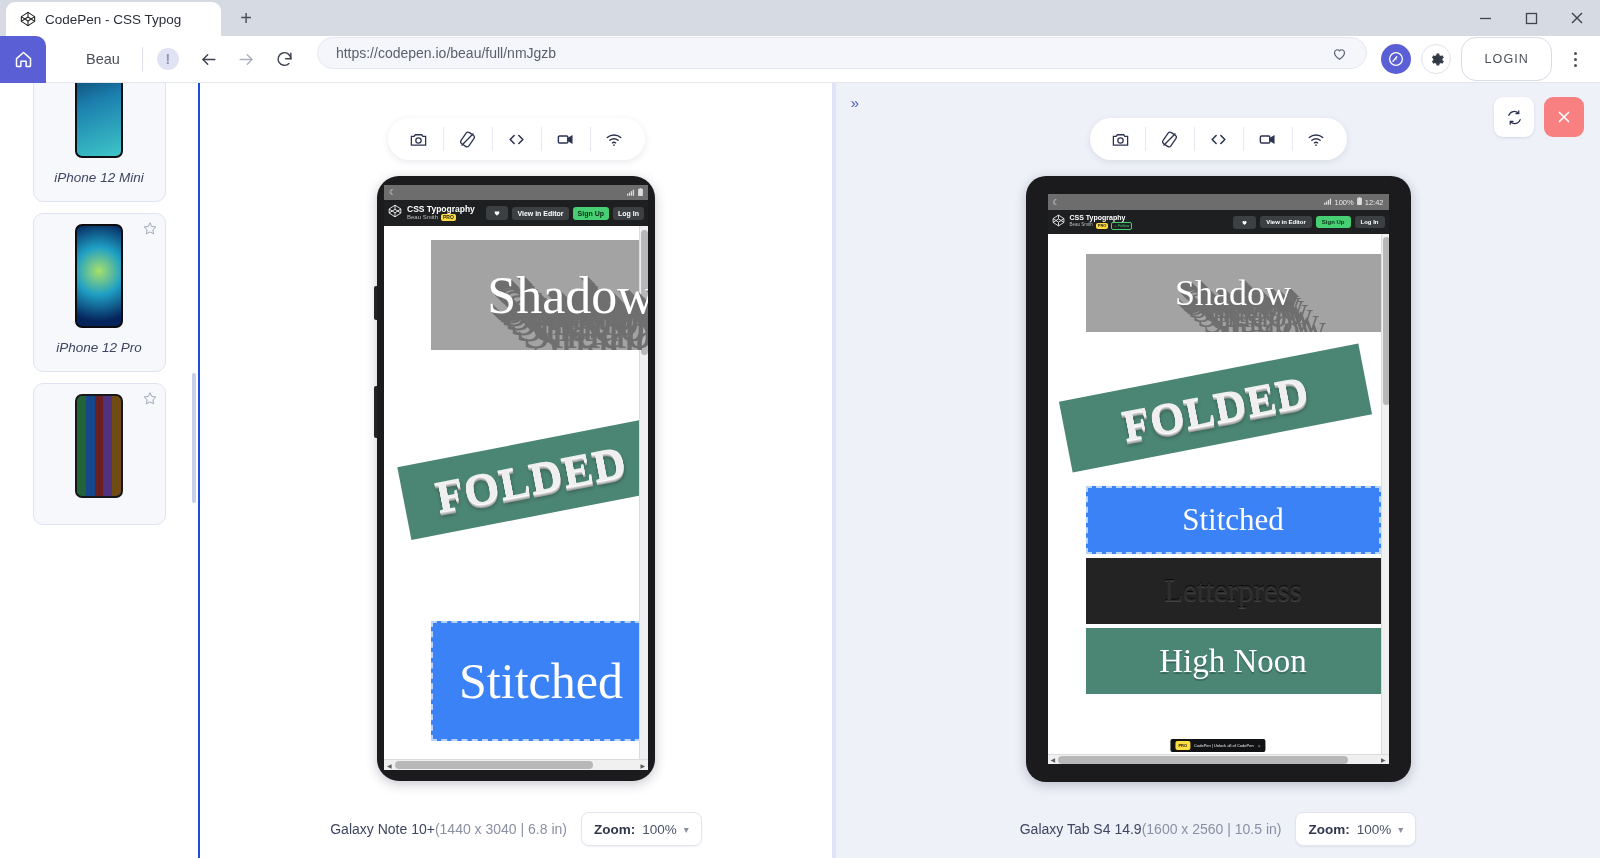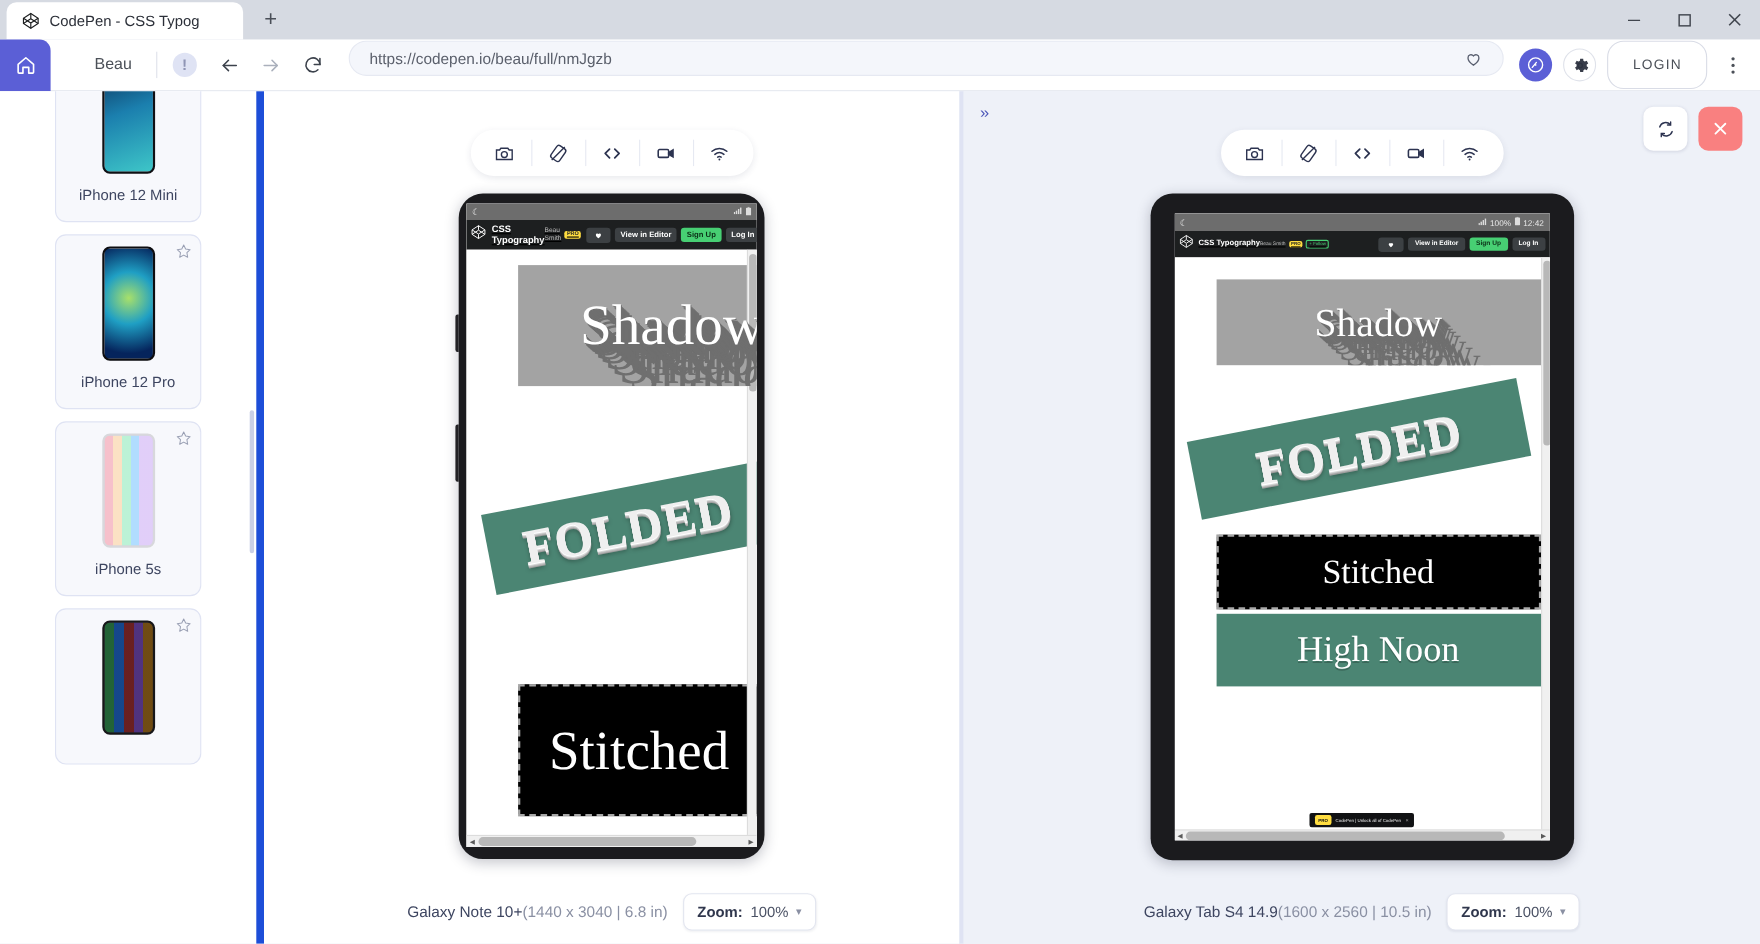--- a/index.html
+++ b/index.html
@@ -89,23 +89,24 @@
     font-size: 12.5px; color: #4b5058; letter-spacing: .09em;
   }
   .kebab { width: 26px; display: flex; flex-direction: column; align-items: center; gap: 3px; }
   .kebab i { width: 3px; height: 3px; border-radius: 50%; background: #4b5058; display: block; }
 
   
   .main { width: 1600px; height: 775px; display: flex; position: relative; background: #eef1f8; }
 
   
   .sidebar {
-    width: 240px; height: 775px; background: #ffffff;
+    width: 200px; height: 775px; background: #ffffff;
     position: relative; overflow: hidden; flex: none;
-    border-right: 7px solid #1d4ed8;
+    border-right: 2px solid #1d4ed8;
+    font-style: italic;
   }
   .dev-card {
     width: 133px; margin: 11px auto 0;
     background: #f7f8fc; border: 1px solid #dfe3f3; border-radius: 10px;
     position: relative; padding: 10px 6px 14px;
     display: flex; flex-direction: column; align-items: center;
   }
   .dev-card.partial-top { margin-top: -40px; }
   .star {
     position: absolute; top: 7px; right: 8px; width: 14px; height: 14px;
@@ -195,21 +196,21 @@
     padding: 0 5px; flex: none; font-size: 7px; color: #e8e8e8; gap: 3px;
   }
   .sb-right { margin-left: auto; display: flex; align-items: center; gap: 3px; }
 
   
   .pen-header {
     background: #1d1f20; flex: none;
     display: flex; align-items: center; gap: 5px; padding: 3px 4px;
   }
   .pen-logo { flex: none; }
-  .pen-meta { display: flex; flex-direction: row; justify-content: center; text-decoration: underline; }
+  .pen-meta { display: flex; flex-direction: column; justify-content: center; }
   .pen-title { color: #ffffff; font-weight: bold; line-height: 1.1; }
   .pen-author-row { display: flex; align-items: center; gap: 3px; }
   .pen-author { color: #bdbdbd; line-height: 1.1; }
   .pro-badge {
     background: #ffdd40; color: #1d1f20; font-weight: bold;
     border-radius: 2px; line-height: 1;
   }
   .follow-badge {
     border: 1px solid #47cf73; color: #47cf73; border-radius: 2px; line-height: 1;
   }
@@ -256,21 +257,21 @@
   }
   .p-folded {
     background: #4b8573; color: #efefef; transform: rotate(-11deg);
     font-weight: bold; letter-spacing: .02em;
   }
   .p-folded .txt {
     text-shadow: 0 1px 0 #fff, 0 2px 0 #d8d8d8, 0 3px 0 #b9b9b9,
                  0 4px 0 #9e9e9e, 0 5px 4px rgba(0,0,0,.35);
   }
   .p-stitched {
-    background: #000000; color: #ffffff;
+    background: #3b82f6; color: #ffffff;
     border: 2px dashed rgba(255,255,255,.65);
   }
   .p-letterpress {
     background: #232323; color: #2e2e2e;
     text-shadow: 0 1px 0 rgba(255,255,255,.14), 0 -1px 0 rgba(0,0,0,.7);
   }
   .p-highnoon {
     background: #4b8573; color: #ffffff;
   }
   .p-highnoon .txt { text-shadow: 0 2px 0 rgba(0,0,0,.22); }
@@ -410,31 +411,20 @@
       <span class="star">
         <svg width="14" height="14" viewBox="0 0 24 24" fill="none" stroke="#9aa0b4" stroke-width="1.6" stroke-linejoin="round">
           <polygon points="12,3 15,9.3 22,10.2 17,15 18.2,22 12,18.7 5.8,22 7,15 2,10.2 9,9.3"></polygon>
         </svg>
       </span>
       <span class="dev-thumb" style="background:radial-gradient(circle at 50% 45%,#a8e06a,#1f9fc4 40%,#05245c 85%);border:2px solid #0d0d10;"></span>
       <span class="dev-name">iPhone 12 Pro</span>
     </div>
 
 
-    <div class="dev-card">
-      <span class="star">
-        <svg width="14" height="14" viewBox="0 0 24 24" fill="none" stroke="#9aa0b4" stroke-width="1.6" stroke-linejoin="round">
-          <polygon points="12,3 15,9.3 22,10.2 17,15 18.2,22 12,18.7 5.8,22 7,15 2,10.2 9,9.3"></polygon>
-        </svg>
-      </span>
-      <span class="dev-thumb" style="background:
-              linear-gradient(90deg,#e8453c 0 18%,#f5a623 18% 36%,#4cd964 36% 54%,#2f9bff 54% 72%,#b06fe8 72% 100%),
-              #cfd4dd; background-blend-mode:overlay; border:2px solid #d8d8dc;"></span>
-      <span class="dev-name">iPhone 5s</span>
-    </div>
 
     <div class="dev-card">
       <span class="star">
         <svg width="14" height="14" viewBox="0 0 24 24" fill="none" stroke="#9aa0b4" stroke-width="1.6" stroke-linejoin="round">
           <polygon points="12,3 15,9.3 22,10.2 17,15 18.2,22 12,18.7 5.8,22 7,15 2,10.2 9,9.3"></polygon>
         </svg>
       </span>
       <span class="dev-thumb" style="background:
               linear-gradient(90deg,#4cd964 0 20%,#2f9bff 20% 40%,#e8453c 40% 60%,#b06fe8 60% 80%,#f5a623 80% 100%),
               #3a3a46; background-blend-mode:overlay; border:2px solid #17171a;"></span>
@@ -678,20 +668,23 @@
             <div class="demo-stack" style="padding:20px 12px 0 18px;">
               <div class="demo-panel p-shadow" style="width:295px;height:78px;font-size:36px;margin-bottom:40px;">
                 <span class="txt">Shadow</span>
               </div>
               <div class="demo-panel p-folded" style="width:305px;height:72px;font-size:44px;margin:0 0 42px -3px;">
                 <span class="txt">FOLDED</span>
               </div>
               <div class="demo-panel p-stitched" style="width:295px;height:68px;font-size:31px;margin-bottom:4px;">
                 <span class="txt">Stitched</span>
               </div>
+              <div class="demo-panel p-letterpress" style="width:295px;height:66px;font-size:31px;margin-bottom:4px;">
+                <span class="txt">Letterpress</span>
+              </div>
               <div class="demo-panel p-highnoon" style="width:295px;height:66px;font-size:33px;">
                 <span class="txt">High Noon</span>
               </div>
             </div>
 
             <div class="promo-bar">
               <span class="promo-logo" style="font-size:4px;padding:2px 3px;">PRO</span>
               <span style="font-size:4px;">CodePen | Unlock all of CodePen</span>
               <span class="promo-x" style="font-size:5px;">×</span>
             </div>

